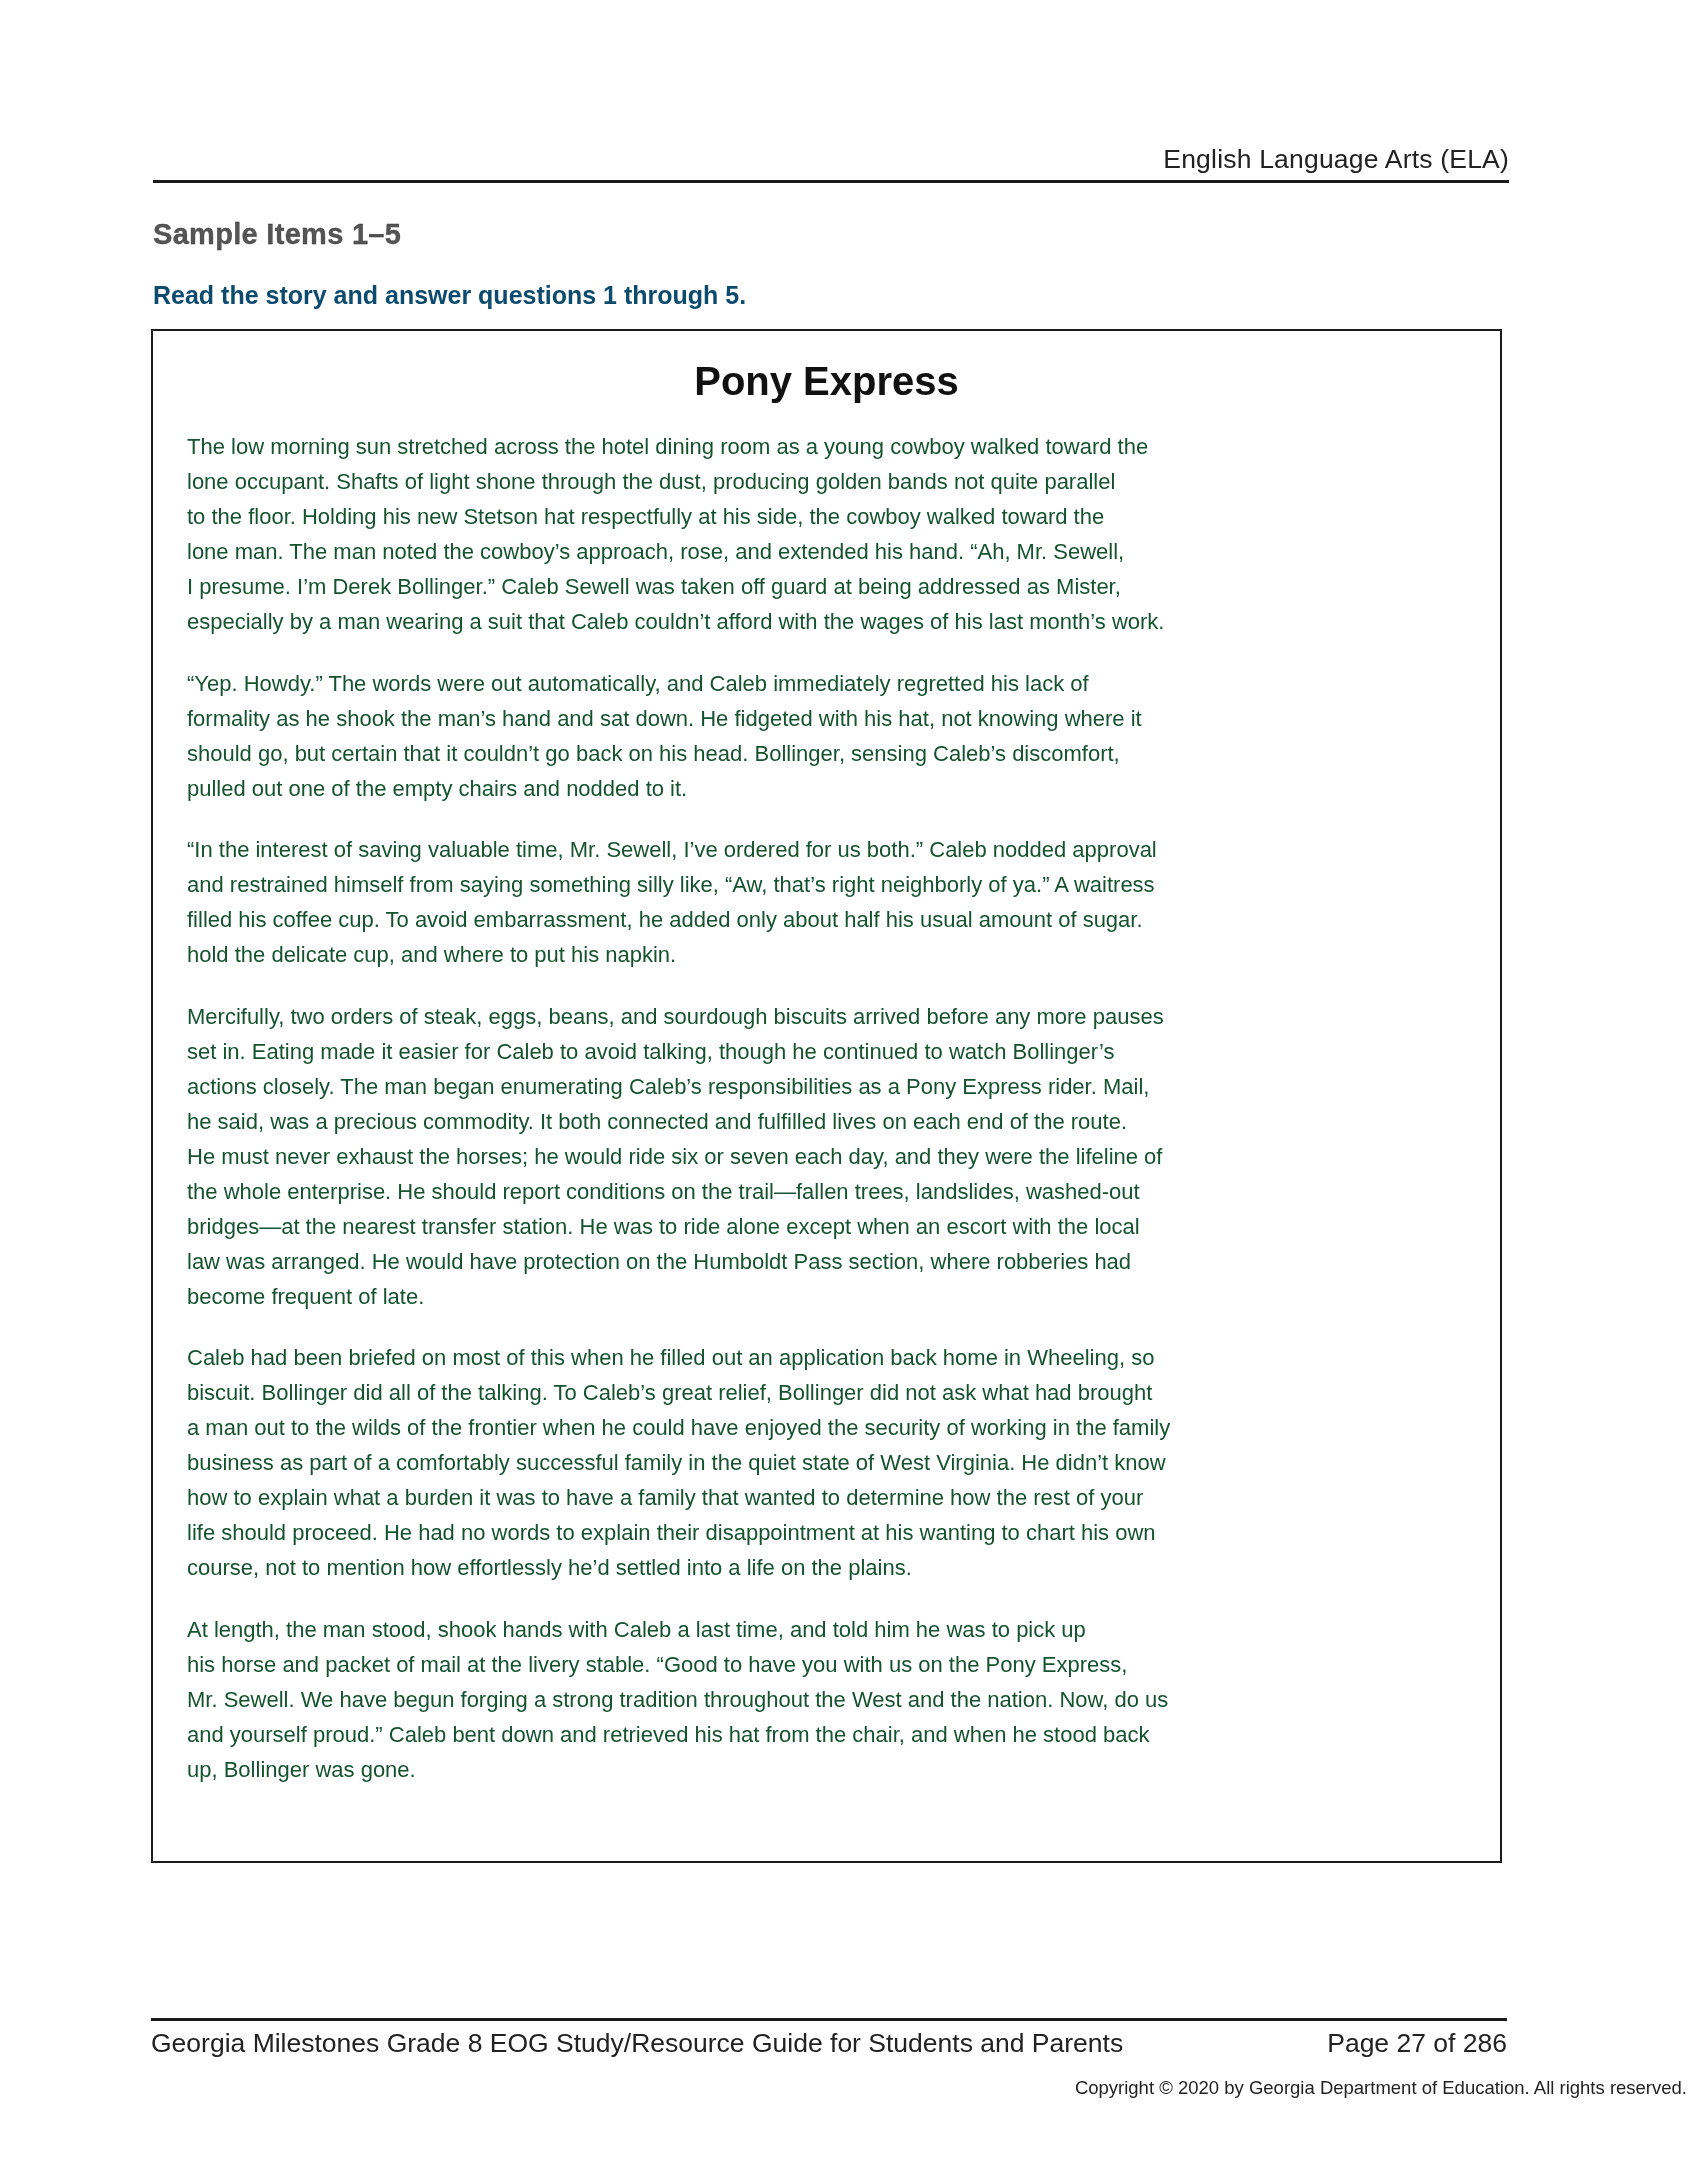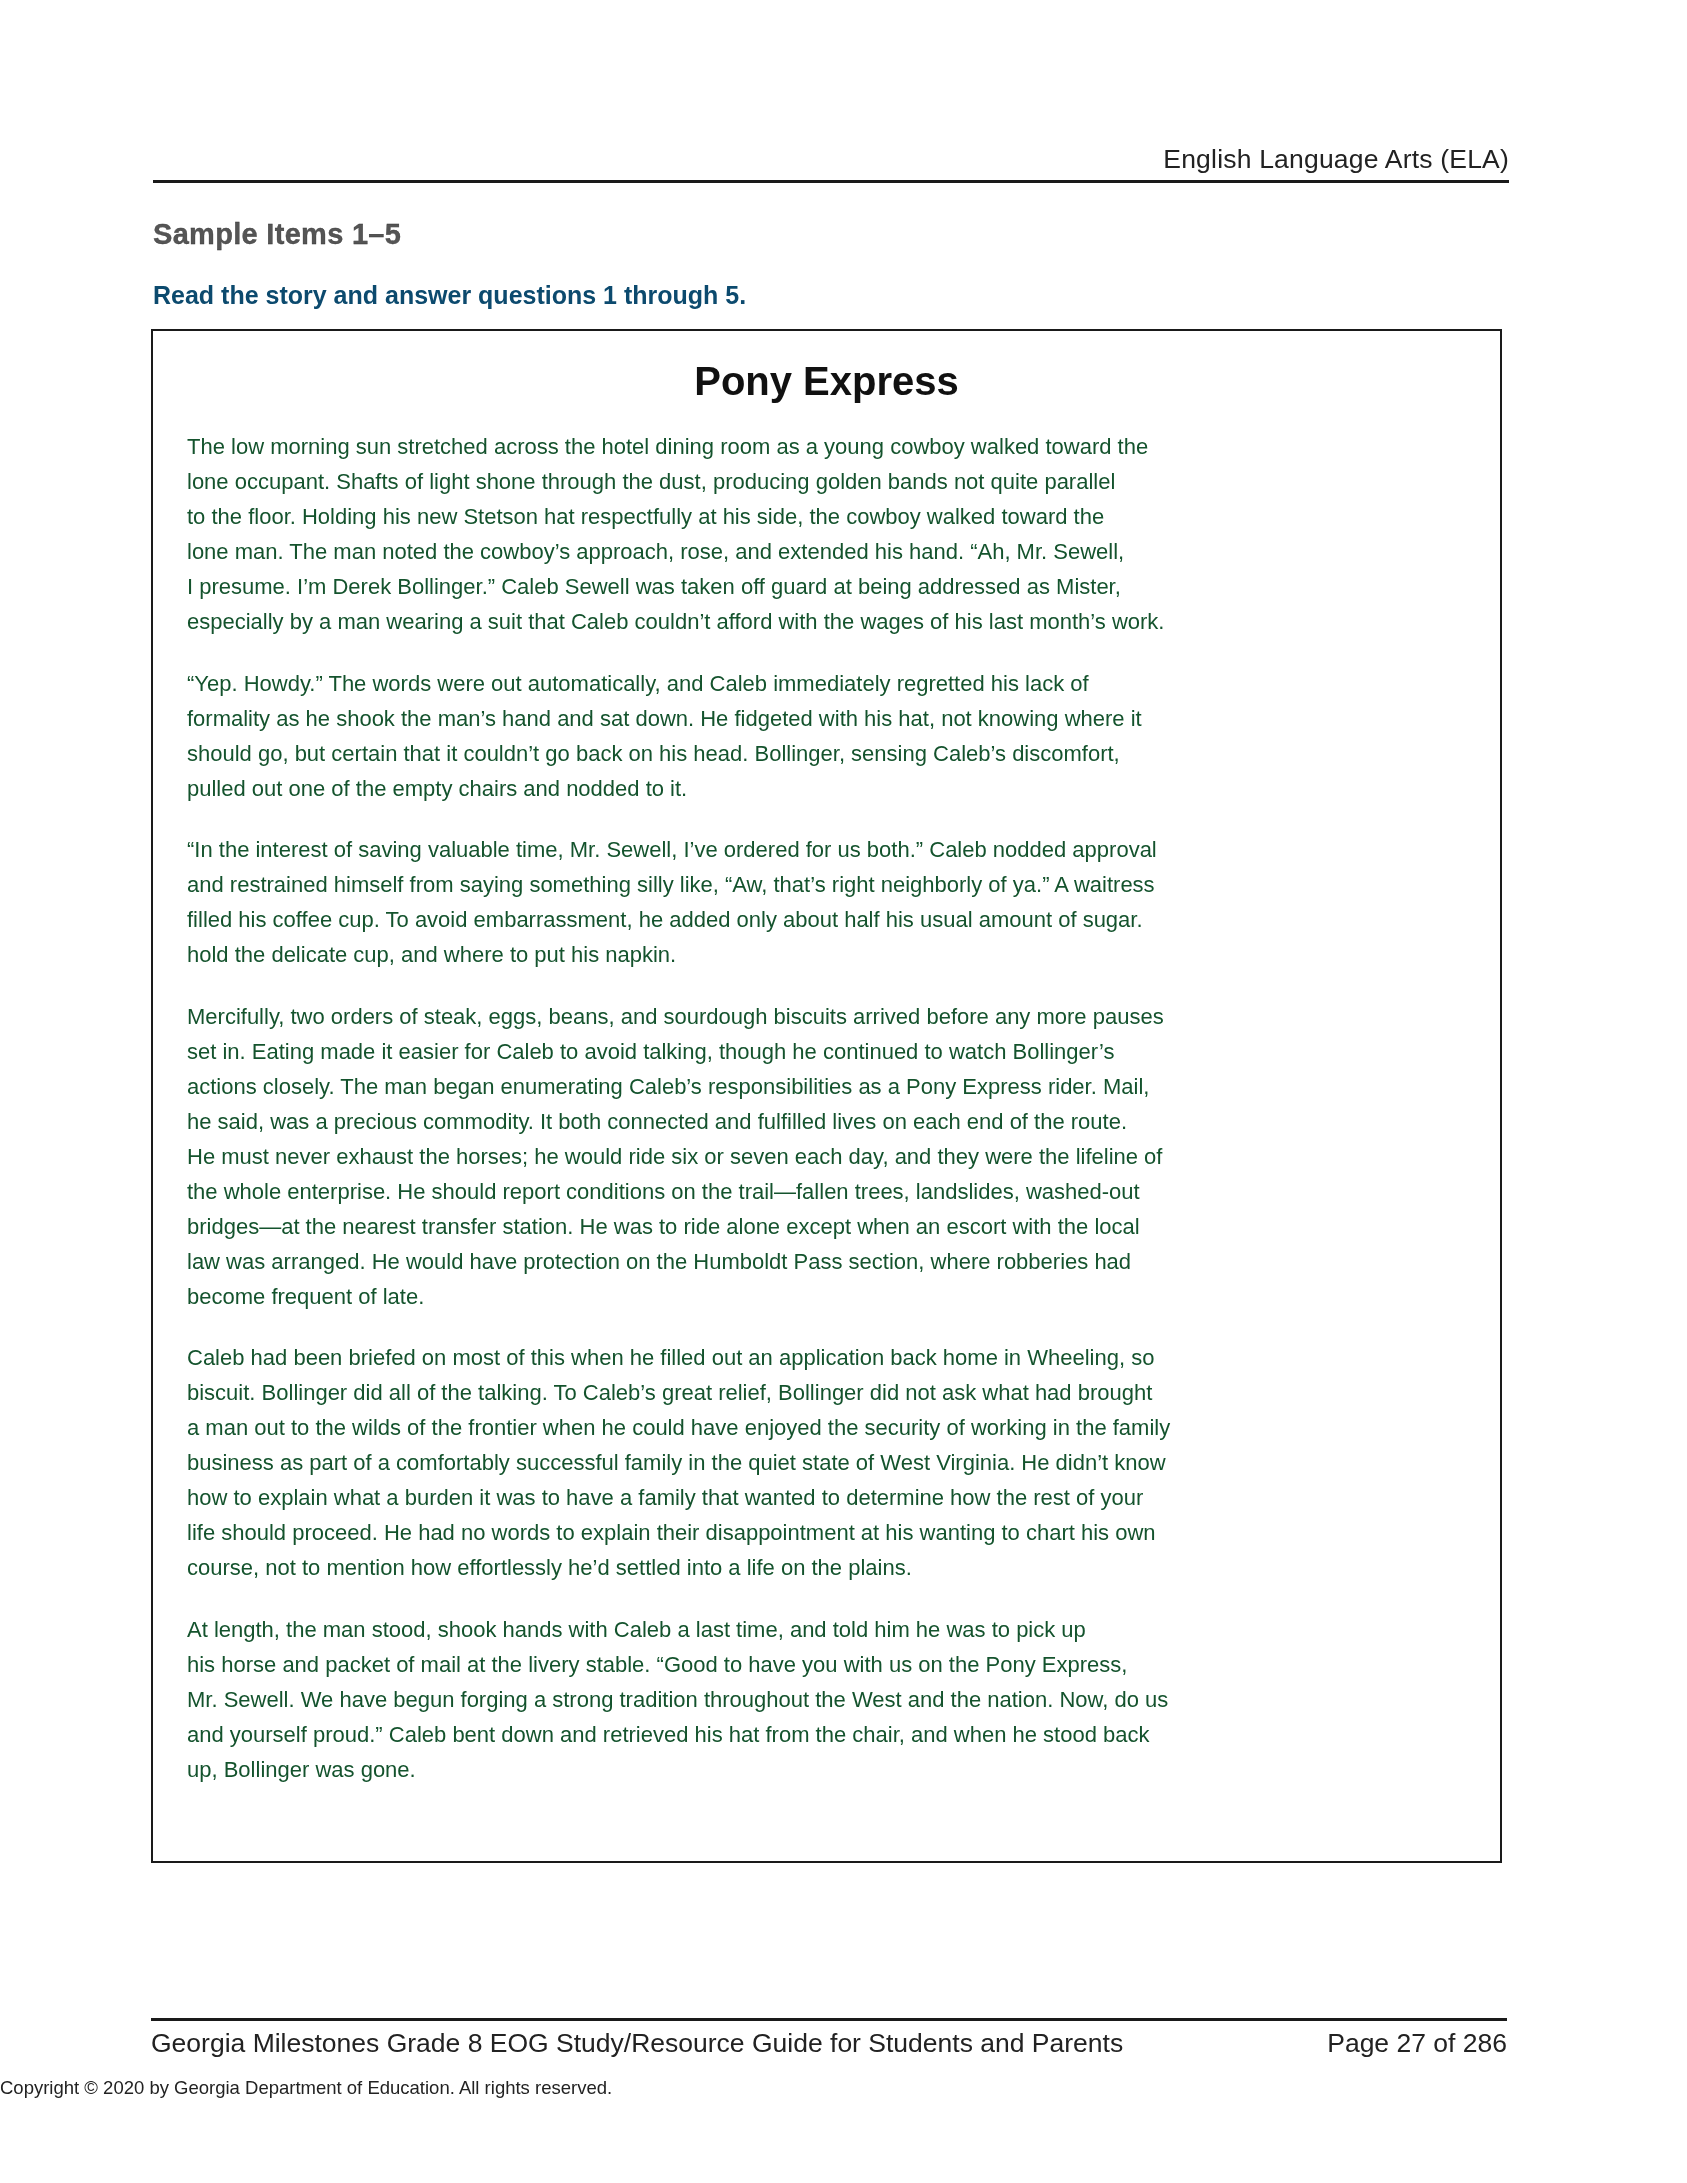--- a/index.html
+++ b/index.html
@@ -21,21 +21,21 @@
   .passage-title { position: absolute; left: 0; right: 0; top: 28px; text-align: center;
                    font-size: 40px; font-weight: bold; color: #111; }
 
   .passage-body { position: absolute; left: 34px; top: 98px; width: 1297px; }
   .para { margin: 0 0 26.5px 0; font-size: 22px; line-height: 35px; color: #14532d; }
   .para .ln { display: block; white-space: nowrap; }
 
   .page-footer { position: absolute; left: 151px; top: 2018px; width: 1356px; border-top: 3.3px solid #1a1a1a; }
   .guide-title { position: absolute; left: 0; top: 6.6px; font-size: 26.5px; color: #222; white-space: nowrap; }
   .page-number { position: absolute; right: 0; top: 6.6px; font-size: 26.5px; color: #222; white-space: nowrap; }
-  .copyright { position: absolute; left: 0; right: 0; top: 2077px; text-align: left; font-size: 18.5px; color: #222; }
+  .copyright { position: absolute; left: 0; right: 0; top: 2077px; text-align: right; font-size: 18.5px; color: #222; }
 </style>
 </head>
 <body>
 
 <div class="page-header">
   <span class="subject-label">English Language Arts (ELA)</span>
 </div>
 
 <div class="section-title">Sample Items 1–5</div>
 <div class="instructions">Read the story and answer questions 1 through 5.</div>

